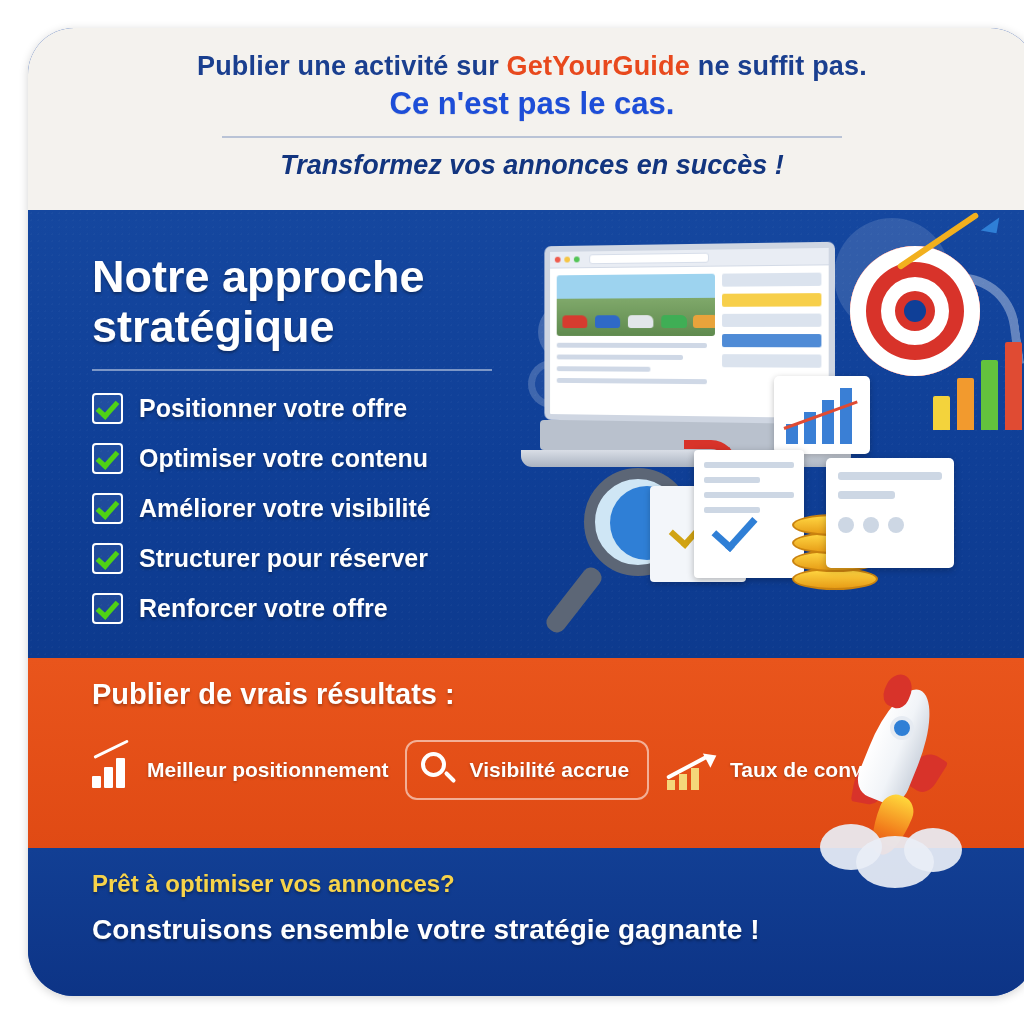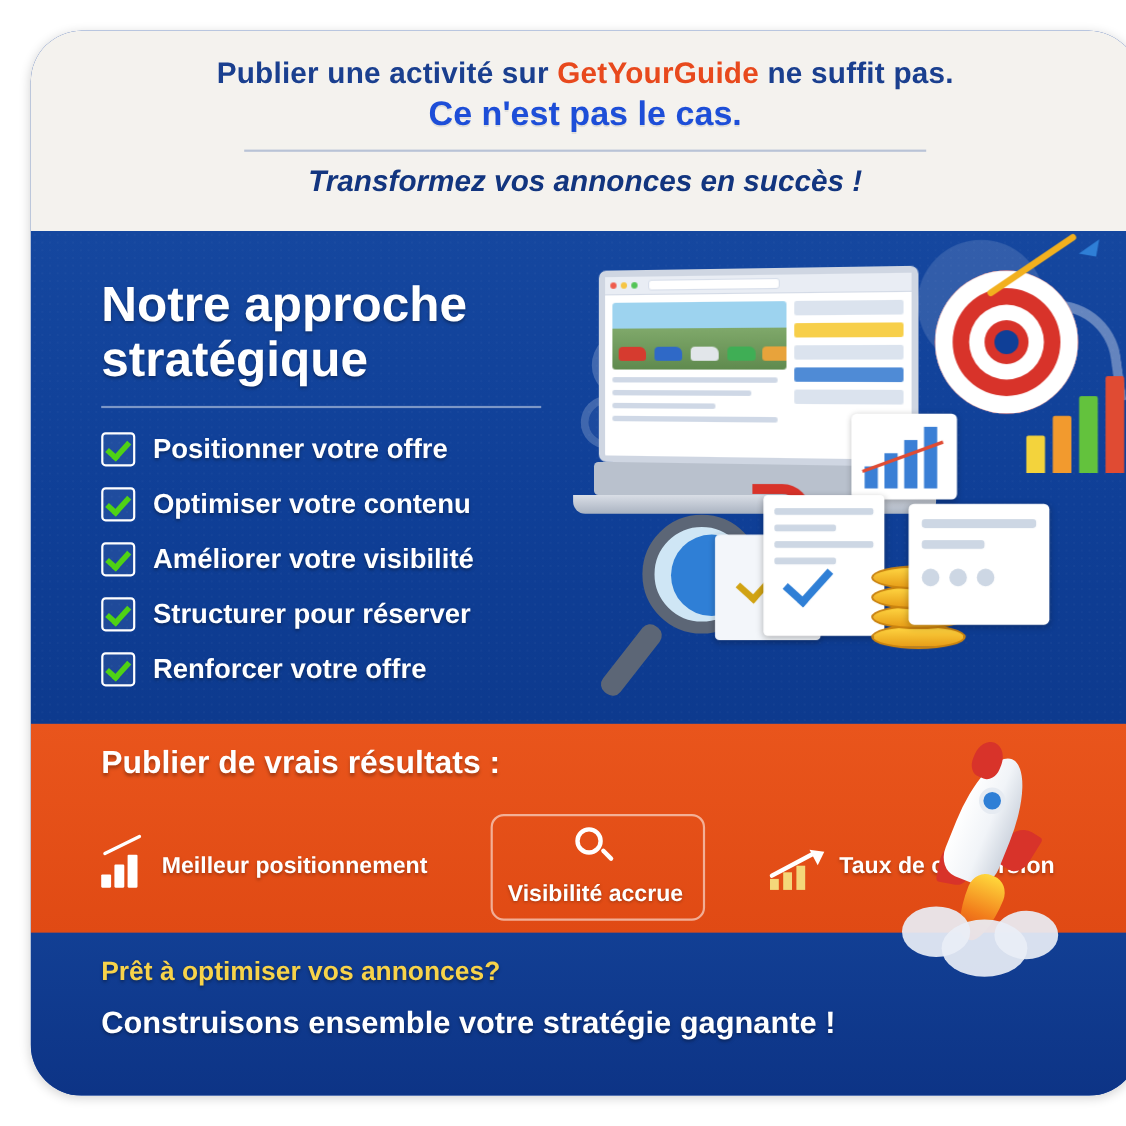--- a/index.html
+++ b/index.html
@@ -492,39 +492,38 @@
     font-size: 29px;
     font-weight: bold;
     text-shadow: 0 2px 3px rgba(0,0,0,0.3);
   }
   .results-row {
     position: absolute;
     left: 64px;
     top: 82px;
     display: flex;
     align-items: center;
-    gap: 57px;
+    gap: 16px;
   }
   .result {
     display: flex;
     align-items: center;
     gap: 13px;
   }
   .result-label {
     color: #ffffff;
     font-size: 21px;
     font-weight: bold;
     line-height: 1.15;
     text-shadow: 0 1px 3px rgba(0,0,0,0.3);
   }
   .result-chip {
     border: 2px solid rgba(255,255,255,0.55);
     border-radius: 12px;
     padding: 10px 18px 10px 14px;
-    flex-direction: column;
   }
   .ico-barchart { position: relative; width: 42px; height: 36px; }
   .ico-barchart i { position: absolute; bottom: 0; width: 9px; background: #ffffff; display:block; border-radius:1px;}
   .ico-barchart i:nth-child(1){ left:0;  height: 12px;}
   .ico-barchart i:nth-child(2){ left:12px;height: 21px;}
   .ico-barchart i:nth-child(3){ left:24px;height: 30px;}
   .ico-barchart .trend {
     position:absolute; left:2px; top:4px; width:38px; height:3px; background:#ffffff;
     transform: rotate(-26deg); transform-origin:left center; border-radius:2px;
   }

